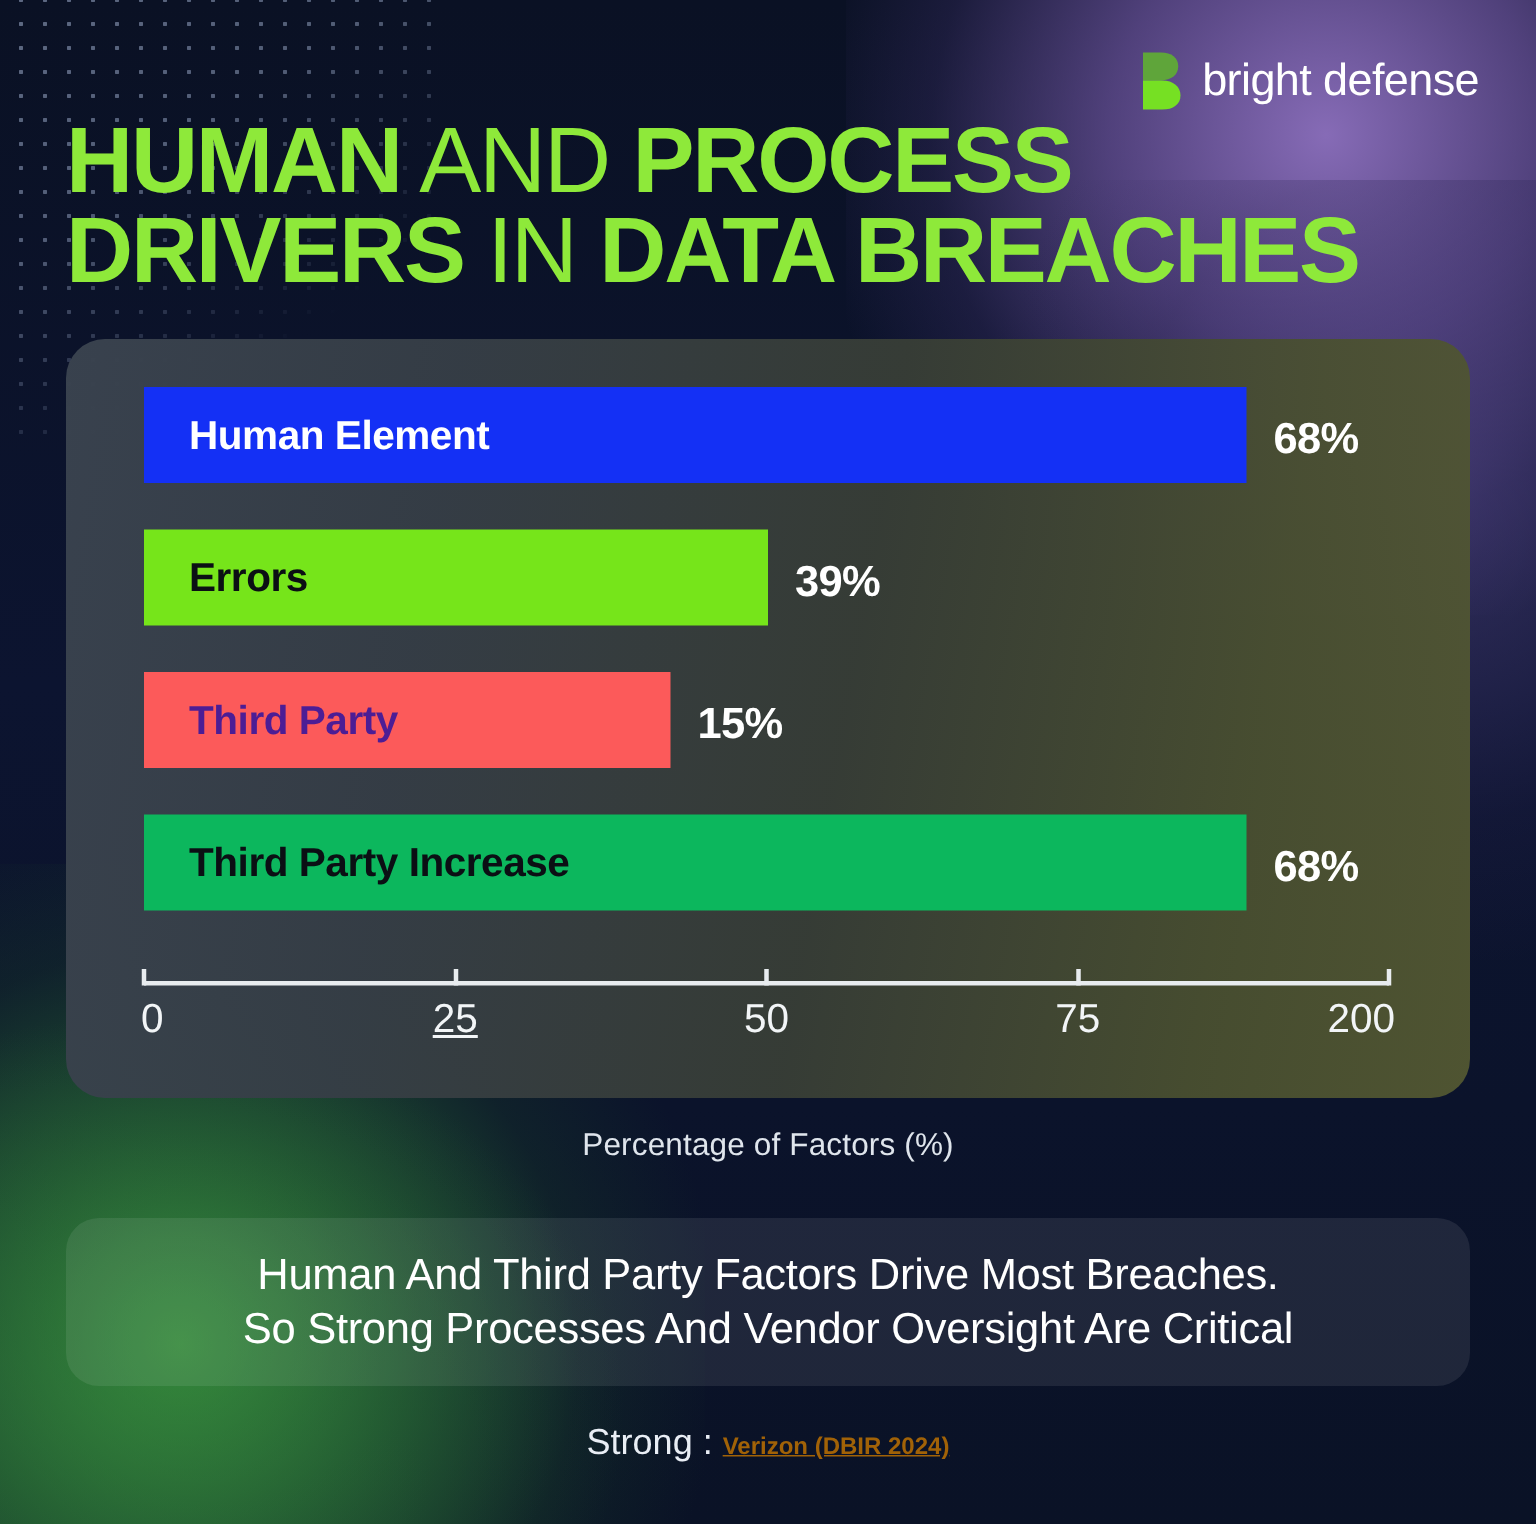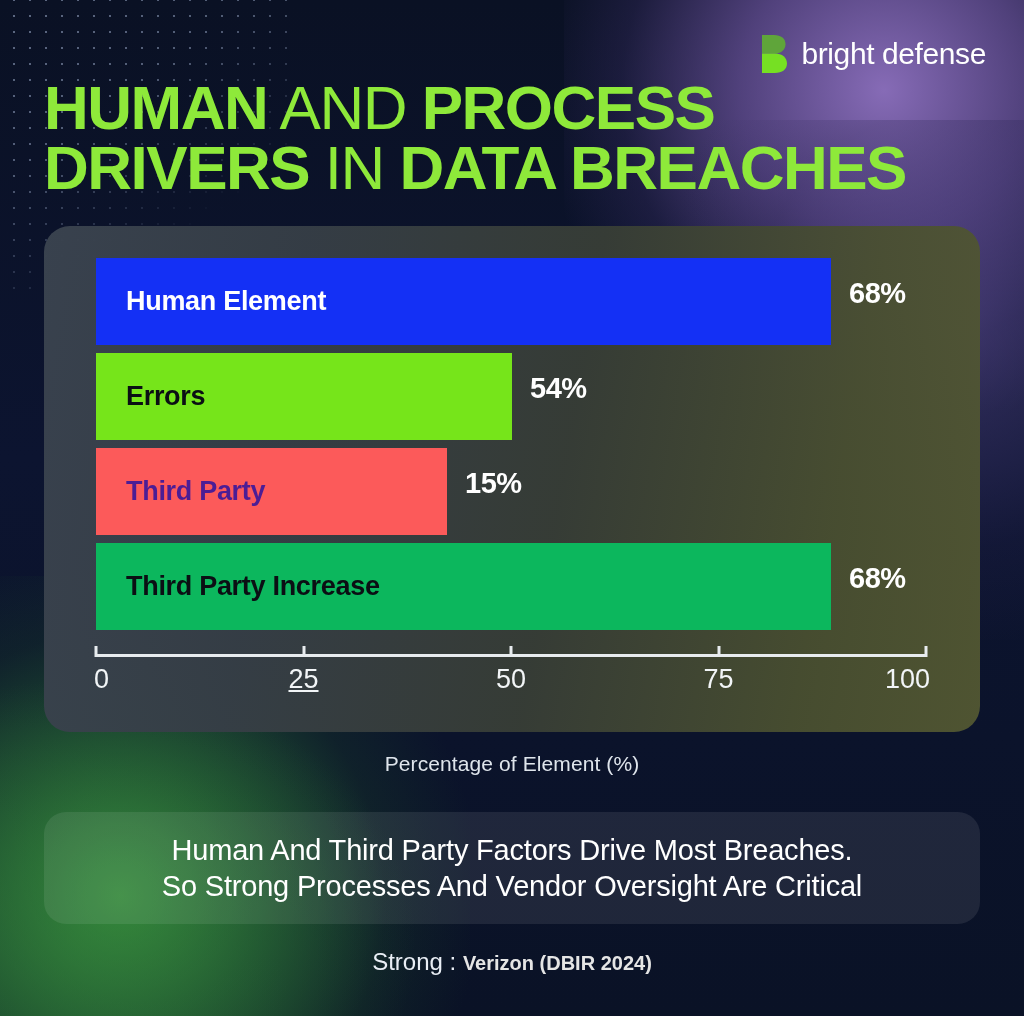--- a/index.html
+++ b/index.html
@@ -117,21 +117,21 @@
         rgba(74,80,48,0.94) 82%,
         rgba(84,89,50,0.93) 100%);
     overflow:hidden;
   }
 
   .bars { position:absolute; left:52px; top:32px; right:0; }
 
   .bar-row { position:relative; height:70px; margin-bottom:25px; }
   .bar {
     position:absolute; left:0; top:0;
-    height:87px;
+    height:64px;
     display:flex; align-items:center;
   }
   .bar-label {
     font-size:27px;
     font-weight:700;
     padding-left:30px;
     letter-spacing:-0.3px;
     white-space:nowrap;
   }
   .bar-value {
@@ -211,23 +211,24 @@
     left:0; right:0; top:948px;
     text-align:center;
     white-space:nowrap;
   }
   .source-prefix {
     color:#e9eef5;
     font-size:24px;
     font-weight:400;
   }
   .source-value {
-    color:#e5e5e5;
-    font-size:20px;
+    color:#a16207;
+    font-size:16px;
     font-weight:700;
+    text-decoration:underline;
   }
 </style>
 </head>
 <body>
 
 <div id="bg-root">
   <div class="bg-base"></div>
   <div class="bg-vertical"></div>
   <div class="glow-purple"></div>
   <div class="glow-purple2"></div>
@@ -261,21 +262,21 @@
         <div class="bar" id="bar0" style="width: 735px; background: rgb(20, 48, 245);">
           <span class="bar-label" id="lbl0" style="color: rgb(255, 255, 255);">Human Element</span>
         </div>
         <span class="bar-value" id="val0" style="left: 753px;">68%</span>
       </div>
 
       <div class="bar-row">
         <div class="bar" id="bar1" style="width: 416px; background: rgb(118, 229, 26);">
           <span class="bar-label" id="lbl1" style="color: rgb(11, 15, 20);">Errors</span>
         </div>
-        <span class="bar-value" id="val1" style="left: 434px;">54%</span>
+        <span class="bar-value" id="val1" style="left: 434px;">39%</span>
       </div>
 
       <div class="bar-row">
         <div class="bar" id="bar2" style="width: 351px; background: rgb(252, 90, 90);">
           <span class="bar-label" id="lbl2" style="color: #4c1d95;">Third Party</span>
         </div>
         <span class="bar-value" id="val2" style="left: 369px;">15%</span>
       </div>
 
       <div class="bar-row">
@@ -291,26 +292,26 @@
       <div class="axis-line"></div>
     <div class="tick" style="left: 0px;"></div>
         <div class="tick-label" style="transform: translateX(0px); left: -2px;">0</div>
         <div class="tick" style="left: 207.5px;"></div>
         <div class="tick-label" style="left: 207.5px; text-decoration: underline;">25</div>
         <div class="tick" style="left: 415px;"></div>
         <div class="tick-label" style="left: 415px;">50</div>
         <div class="tick" style="left: 622.5px;"></div>
         <div class="tick-label" style="left: 622.5px;">75</div>
         <div class="tick" style="left: 830px;"></div>
-        <div class="tick-label" style="transform: translateX(-100%); left: 834px;">100</div>
-      </div>
-
-  </div>
-
-  <div class="axis-caption">Percentage of Element (%)</div>
+        <div class="tick-label" style="transform: translateX(-100%); left: 834px;">200</div>
+      </div>
+
+  </div>
+
+  <div class="axis-caption">Percentage of Factors (%)</div>
 
   <div class="insight">
     <span class="insight-line">Human And Third Party Factors Drive Most Breaches.</span>
     <span class="insight-line">So Strong Processes And Vendor Oversight Are Critical</span>
   </div>
 
   <div class="source">
     <span class="source-prefix">Strong : </span><span class="source-value">Verizon (DBIR 2024)</span>
   </div>
 

